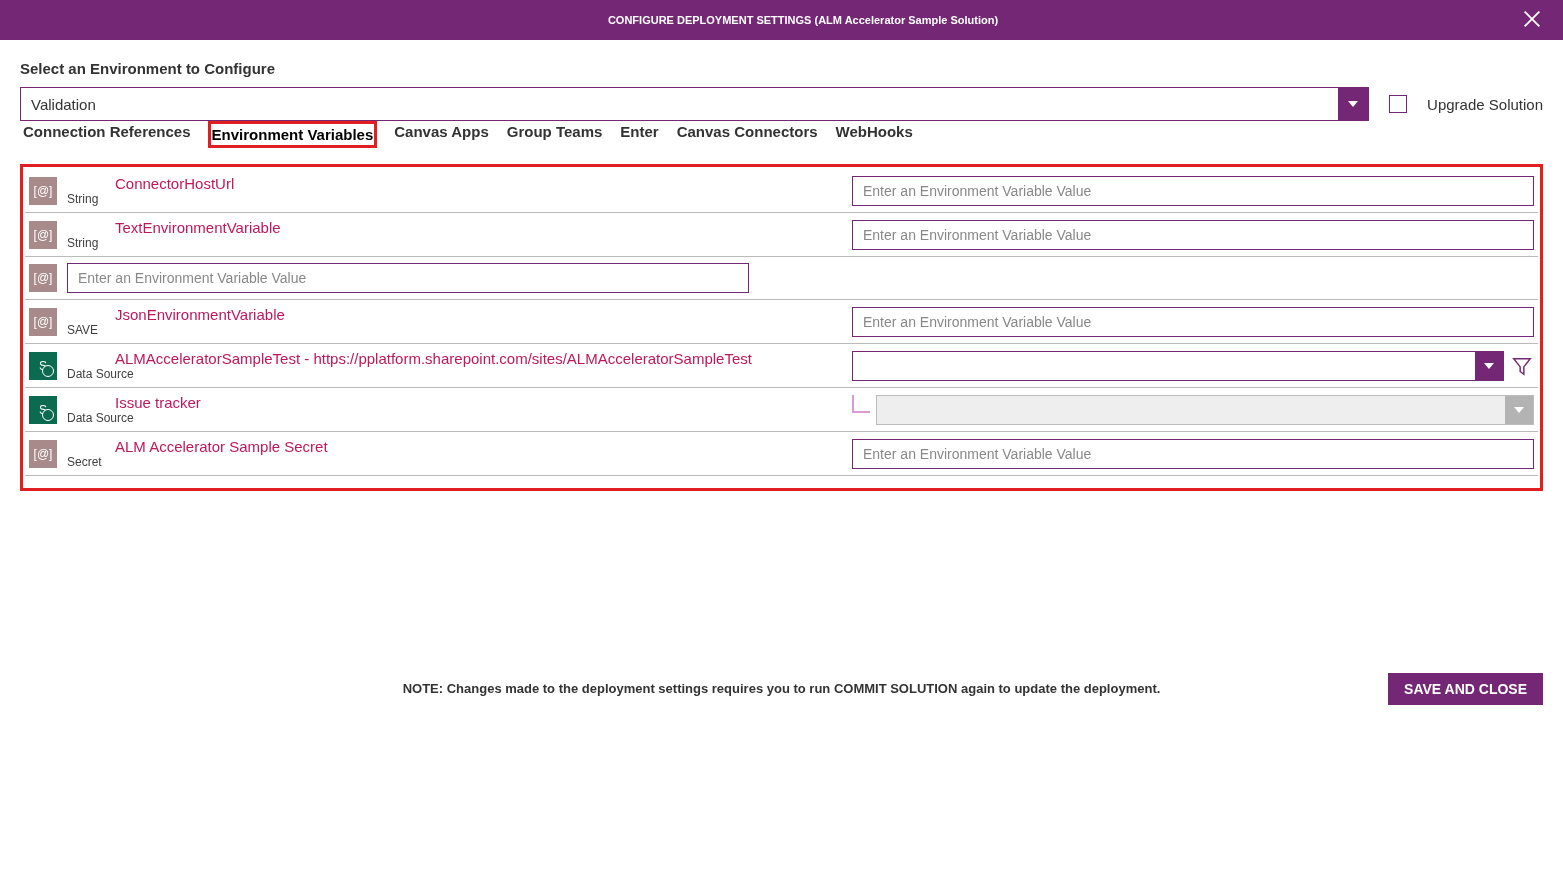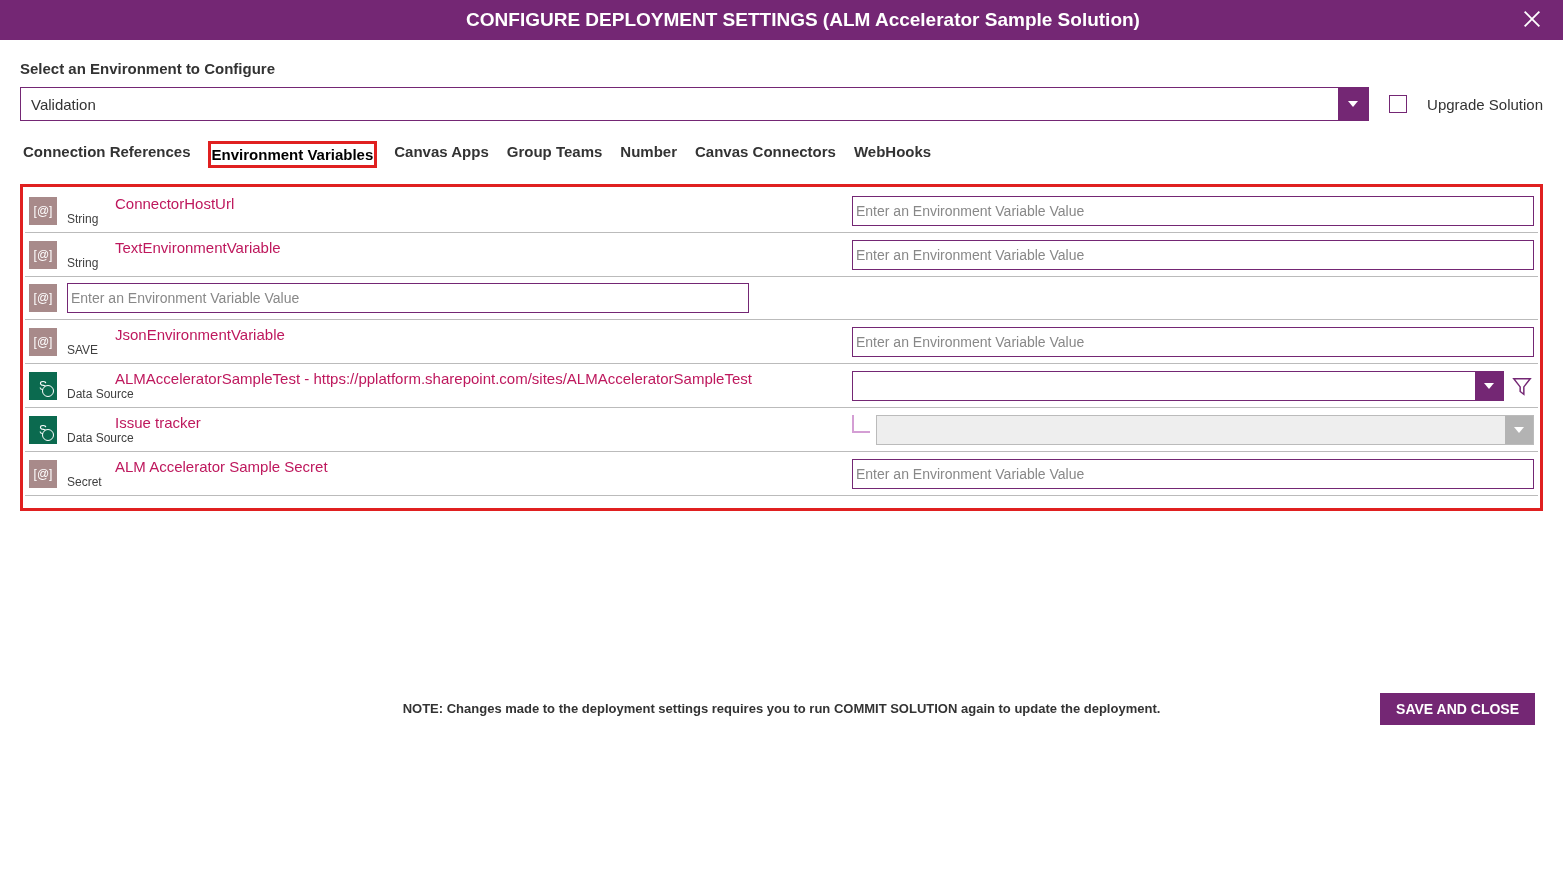--- a/index.html
+++ b/index.html
@@ -1,55 +1,55 @@
 <!DOCTYPE html>
 <html><head>
 <meta charset="utf-8">
 <style>
   * { box-sizing: border-box; margin: 0; padding: 0; }
   body { font-family: "Segoe UI", Arial, sans-serif; font-size: 14px; color: #333; background: #fff; width: 1563px; }
   .header-bar { background: #742774; color: #fff; height: 40px; display: flex; align-items: center; justify-content: center; position: relative; }
-  .header-title { font-size: 19px; font-weight: 600; margin-left: 43px; }
+  .header-title { font-size: 11px; font-weight: 600; margin-left: 43px; }
   .close-btn { position: absolute; right: 20px; top: 8px; cursor: pointer; }
   .close-btn svg { width: 22px; height: 22px; stroke: #fff; }
   .content { padding: 20px 20px 0 20px; }
   .section-label { font-size: 15px; font-weight: 600; margin-bottom: 10px; }
-  .env-row { display: flex; align-items: center; gap: 20px; margin-bottom: 20px; }
+  .env-row { display: flex; align-items: center; gap: 20px; }
   .env-select { flex: 1; display: flex; border: 1.5px solid #742774; height: 34px; }
   .env-select-text { flex: 1; padding: 0 10px; display: flex; align-items: center; font-size: 15px; color: #333; }
   .env-select-caret { width: 30px; background: #742774; display: flex; align-items: center; justify-content: center; }
   .checkbox-wrap { display: flex; align-items: center; gap: 20px; }
   .checkbox { width: 18px; height: 18px; border: 1.5px solid #742774; background: #fff; }
   .checkbox-label { font-size: 15px; }
   .tabs { display: flex; gap: 16px; margin-bottom: 16px; padding-left: 2px; }
   .tab { font-size: 15px; font-weight: 600; color: #333; cursor: pointer; padding: 2px 1px; }
   .tab.active { border: 3px solid #e02020; color: #000; font-weight: 700; }
   .highlight-box { border: 3px solid #e02020; padding: 2px 2px 12px 2px; }
   .var-row { display: flex; align-items: center; border-bottom: 1px solid #bbb; padding: 6px 4px; gap: 10px; }
   .var-icon { width: 28px; height: 28px; display: flex; align-items: center; justify-content: center; font-size: 12px; flex-shrink: 0; }
   .icon-gray { background: #a88a8a; color: #fff; }
   .icon-teal { background: #0b6a4f; color: #fff; position: relative; }
   .icon-teal::after { content: ""; position: absolute; width: 10px; height: 10px; border: 1.5px solid #fff; border-radius: 50%; right: 3px; bottom: 3px; background: #0b6a4f; }
   .var-info { flex: 1; min-width: 0; }
   .var-name { font-size: 15px; color: #be185d; margin-left: 48px; }
   .var-type { font-size: 12px; color: #404040; }
   .var-input-wrap { flex: 0 0 682px; display: flex; align-items: center; gap: 6px; }
-  .var-input { border: 1.5px solid #742774; height: 30px; padding: 0 3px; font-size: 14px; color: #4c1d95; background: #fff; flex:1; }
+  .var-input { border: 1.5px solid #742774; height: 30px; padding: 0 10px; font-size: 14px; color: #4c1d95; background: #fff; flex:1; }
   .var-input::placeholder { color: #888; }
   .ds-select { border: 1.5px solid #742774; height: 30px; display: flex; flex:1; }
   .ds-select .ds-body { flex: 1; }
   .ds-select .ds-caret { width: 28px; background: #742774; display:flex; align-items:center; justify-content:center; }
   .ds-disabled { border: 1px solid #bbb; background: #eee; height: 30px; display:flex; flex:1; }
   .ds-disabled .ds-body { flex:1; }
   .ds-disabled .ds-caret { width: 28px; background: #b3b3b3; display:flex; align-items:center; justify-content:center; }
   .pre-caret { width: 18px; height: 18px; border-left: 2px solid #d49ed4; border-bottom: 2px solid #d49ed4; position: relative; top:-6px; }
   .filter-icon { width: 24px; height: 24px; display:flex; align-items:center; justify-content:center; }
   .footer { display: flex; align-items: center; justify-content: center; padding: 20px; position: relative; }
   .footer-note { font-size: 13px; font-weight: 600; color: #333; }
-  .save-btn { position: absolute; right: 28px; background: #742774; color: #fff; font-weight: 700; font-size: 14px; padding: 8px 16px; cursor: pointer; }
+  .save-btn { position: absolute; right: 20px; background: #742774; color: #fff; font-weight: 700; font-size: 14px; padding: 8px 16px; cursor: pointer; }
   .caret-down { width:0; height:0; border-left:5px solid transparent; border-right:5px solid transparent; border-top:6px solid #fff; }
   .caret-down-gray { width:0; height:0; border-left:5px solid transparent; border-right:5px solid transparent; border-top:6px solid #fff; }
 </style>
 </head>
 <body>
 
 <div class="header-bar">
   <span class="header-title">CONFIGURE DEPLOYMENT SETTINGS (ALM Accelerator Sample Solution)</span>
   <span class="close-btn">
     <svg viewBox="0 0 24 24">
@@ -72,21 +72,21 @@
       <div class="checkbox"></div>
       <span class="checkbox-label">Upgrade Solution</span>
     </div>
   </div>
 
   <div class="tabs">
     <span class="tab">Connection References</span>
     <span class="tab active">Environment Variables</span>
     <span class="tab">Canvas Apps</span>
     <span class="tab">Group Teams</span>
-    <span class="tab">Number</span>
+    <span class="tab">Enter</span>
     <span class="tab">Canvas Connectors</span>
     <span class="tab">WebHooks</span>
   </div>
 
   <div class="highlight-box">
 
     <div class="var-row">
       <div class="var-icon icon-gray">[@]</div>
       <div class="var-info">
         <div class="var-name">ConnectorHostUrl</div>

